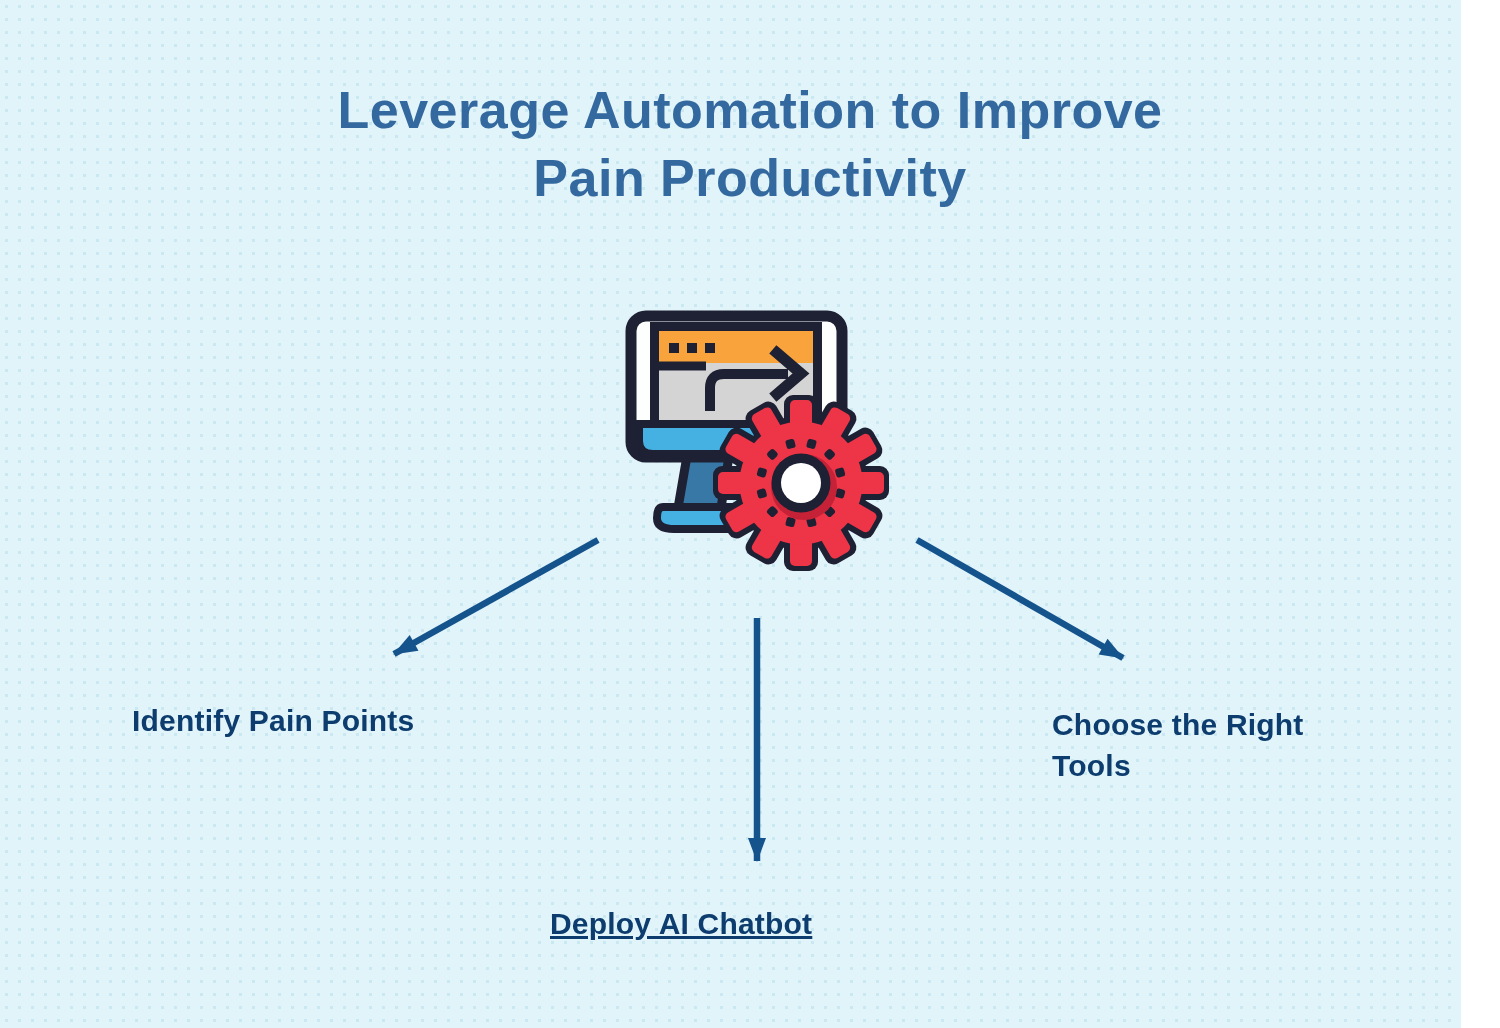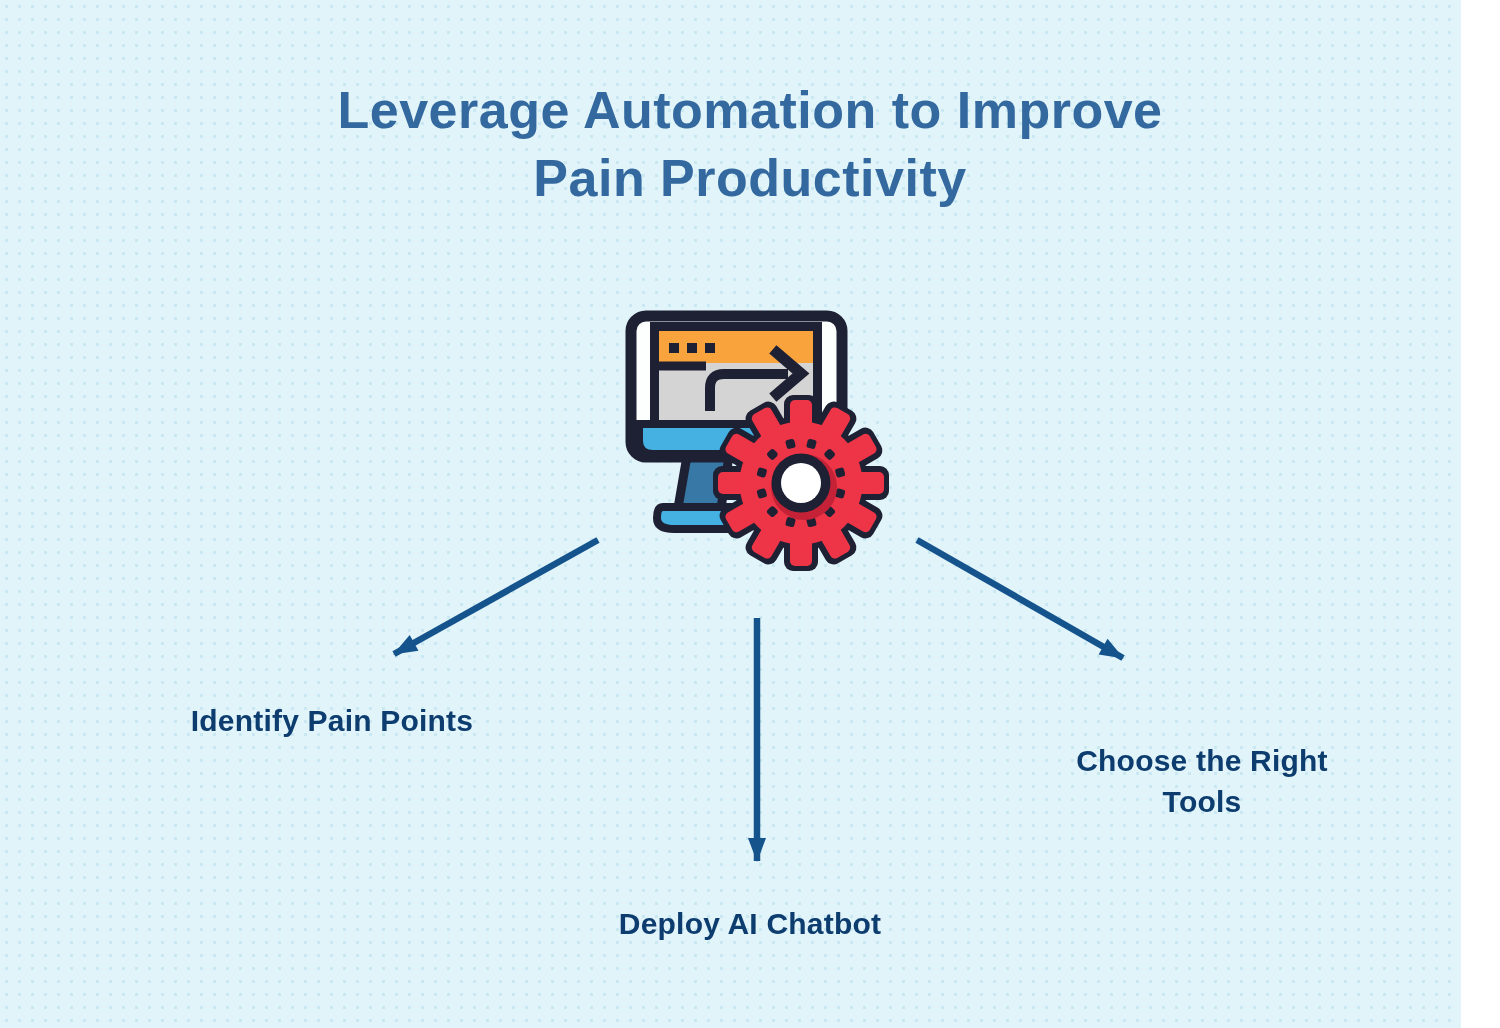--- a/index.html
+++ b/index.html
@@ -18,26 +18,26 @@
     background-size:13px 13px;
   }
   .title{
     position:absolute; top:76px; left:0; width:1500px;
     text-align:center; color:var(--title);
     font-size:52px; font-weight:700; line-height:68px; letter-spacing:0.5px;
   }
   .icon-wrap{position:absolute; left:605px; top:295px; width:300px; height:300px;}
   .arrows{position:absolute; left:0; top:0; width:1500px; height:1028px; pointer-events:none;}
   .node-label{
-    position:absolute; text-align:center; color:var(--label);
+    position:absolute; text-align:left; color:var(--label);
     font-size:30px; font-weight:600; line-height:41px; letter-spacing:0.2px;
   }
   .node-left{left:132px;  top:700px; width:400px;}
-  .node-bottom{left:550px; top:903px; width:400px;}
-  .node-right{left:1052px; top:740px; width:300px;}
+  .node-bottom{left:550px; top:903px; width:400px;text-decoration:underline;}
+  .node-right{left:1052px; top:704px; width:300px;}
 </style>
 </head>
 <body>
 
 <div class="canvas">
 
   <div class="title">
     <div>Leverage Automation to Improve</div>
     <div>Pain Productivity</div>
   </div>

